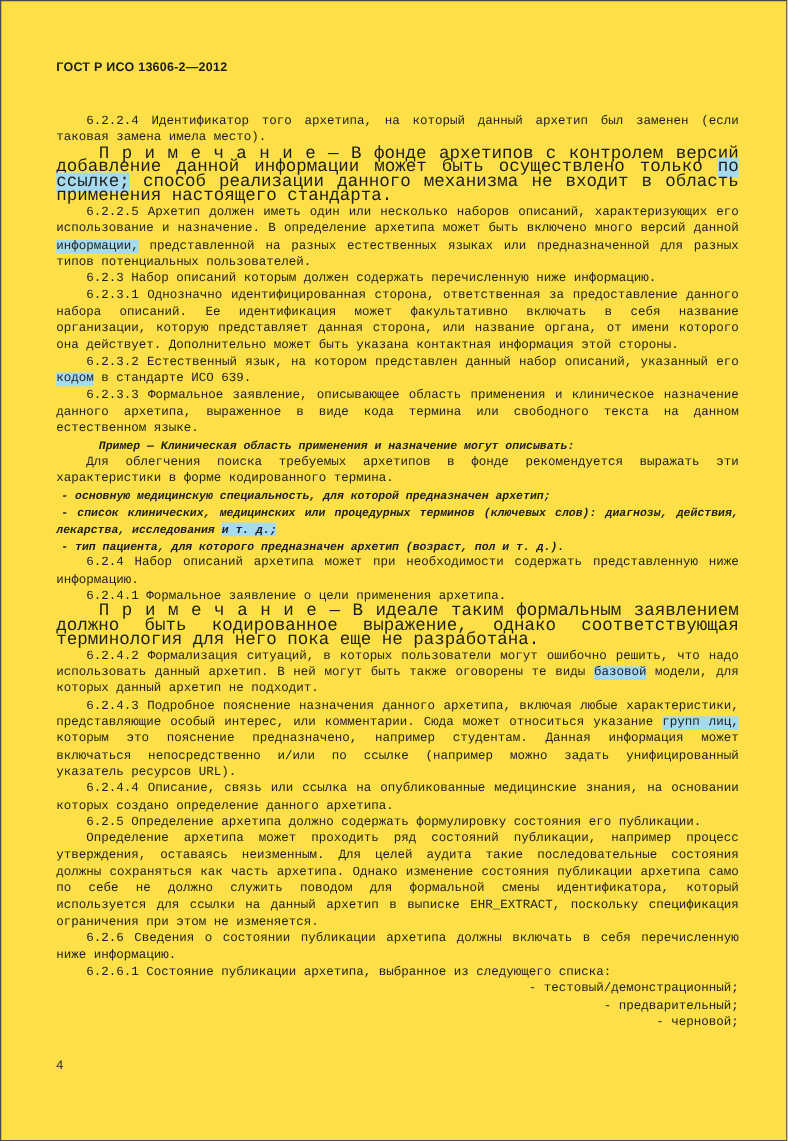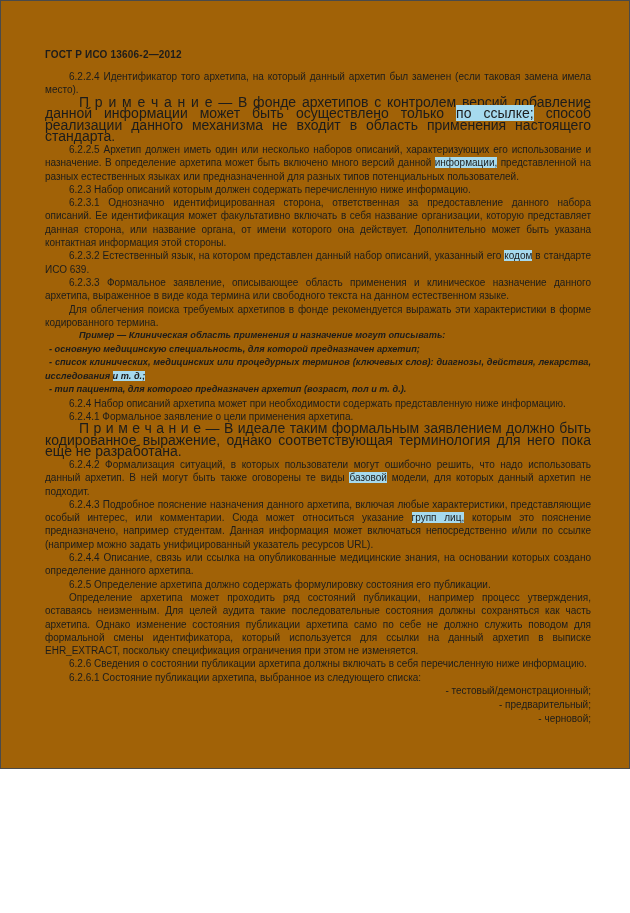--- a/index.html
+++ b/index.html
@@ -3,42 +3,43 @@
 <meta charset="utf-8">
 <style>
   html, body {
     margin: 0;
     padding: 0;
     background: #ffffff;
   }
   .page {
     position: relative;
     width: 630px;
-    height: 769px;
+    height: 913px;
     box-sizing: border-box;
-    background: #a16207;
+    background: #fde047;
     border: 1px solid #4a4a4a;
     font-family: "Liberation Sans", sans-serif;
     color: #1c1c1c;
     overflow: hidden;
   }
   .header {
     position: absolute;
     top: 48px;
     left: 44px;
     font-size: 10px;
     font-weight: bold;
     letter-spacing: 0.2px;
   }
   .content {
     position: absolute;
-    top: 69px;
+    top: 90px;
     left: 44px;
     width: 546px;
     text-align: justify;
+    font-family: Liberation Mono, monospace;
   }
   p.para { margin: 0; padding: 0; }
   .body {
     font-size: 10px;
     line-height: 13.3px;
     text-indent: 24px;
   }
   .note {
     font-size: 14px;
     line-height: 11.6px;
@@ -84,22 +85,22 @@
   <div class="header">ГОСТ Р ИСО 13606-2—2012</div>
 
   <div class="content">
       <p class="para body"><span>6.2.2.4 Идентификатор того архетипа, на который данный архетип был заменен (если таковая замена имела место).</span></p>
       <p class="para note"><span>П р и м е ч а н и е — В фонде архетипов с контролем версий добавление данной информации может быть осуществлено только </span><span class="highlight" style="background: rgb(166, 218, 238);">по ссылке;</span><span> способ реализации данного механизма не входит в область применения настоящего стандарта.</span></p>
       <p class="para body"><span>6.2.2.5 Архетип должен иметь один или несколько наборов описаний, характеризующих его использование и назначение. В определение архетипа может быть включено много версий данной </span><span class="highlight" style="background: rgb(166, 218, 238);">информации,</span><span> представленной на разных естественных языках или предназначенной для разных типов потенциальных пользователей.</span></p>
       <p class="para body"><span>6.2.3 Набор описаний которым должен содержать перечисленную ниже информацию.</span></p>
       <p class="para body"><span>6.2.3.1 Однозначно идентифицированная сторона, ответственная за предоставление данного набора описаний. Ее идентификация может факультативно включать в себя название организации, которую представляет данная сторона, или название органа, от имени которого она действует. Дополнительно может быть указана контактная информация этой стороны.</span></p>
       <p class="para body"><span>6.2.3.2 Естественный язык, на котором представлен данный набор описаний, указанный его </span><span class="highlight" style="background: rgb(166, 218, 238);">кодом</span><span> в стандарте ИСО 639.</span></p>
       <p class="para body"><span>6.2.3.3 Формальное заявление, описывающее область применения и клиническое назначение данного архетипа, выраженное в виде кода термина или свободного текста на данном естественном языке.</span></p>
+      <p class="para example"><span>Пример — Клиническая область применения и назначение могут описывать:</span></p>
       <p class="para body"><span>Для облегчения поиска требуемых архетипов в фонде рекомендуется выражать эти характеристики в форме кодированного термина.</span></p>
-      <p class="para example"><span>Пример — Клиническая область применения и назначение могут описывать:</span></p>
       <p class="para example-item"><span>- основную медицинскую специальность, для которой предназначен архетип;</span></p>
       <p class="para example-item"><span>- список клинических, медицинских или процедурных терминов (ключевых слов): диагнозы, действия, лекарства, исследования </span><span class="highlight" style="background: rgb(166, 218, 238);">и т. д.;</span></p>
       <p class="para example-item end"><span>- тип пациента, для которого предназначен архетип (возраст, пол и т. д.).</span></p>
       <p class="para body"><span>6.2.4 Набор описаний архетипа может при необходимости содержать представленную ниже информацию.</span></p>
       <p class="para body"><span>6.2.4.1 Формальное заявление о цели применения архетипа.</span></p>
       <p class="para note"><span>П р и м е ч а н и е — В идеале таким формальным заявлением должно быть кодированное выражение, однако соответствующая терминология для него пока еще не разработана.</span></p>
       <p class="para body"><span>6.2.4.2 Формализация ситуаций, в которых пользователи могут ошибочно решить, что надо использовать данный архетип. В ней могут быть также оговорены те виды </span><span class="highlight" style="background: rgb(166, 218, 238); margin-top: 41px;">базовой</span><span> модели, для которых данный архетип не подходит.</span></p>
       <p class="para body"><span>6.2.4.3 Подробное пояснение назначения данного архетипа, включая любые характеристики, представляющие особый интерес, или комментарии. Сюда может относиться указание </span><span class="highlight" style="background: rgb(166, 218, 238);">групп лиц,</span><span> которым это пояснение предназначено, например студентам. Данная информация может включаться непосредственно и/или по ссылке (например можно задать унифицированный указатель ресурсов URL).</span></p>
       <p class="para body"><span>6.2.4.4 Описание, связь или ссылка на опубликованные медицинские знания, на основании которых создано определение данного архетипа.</span></p>
       <p class="para body"><span>6.2.5 Определение архетипа должно содержать формулировку состояния его публикации.</span></p>

